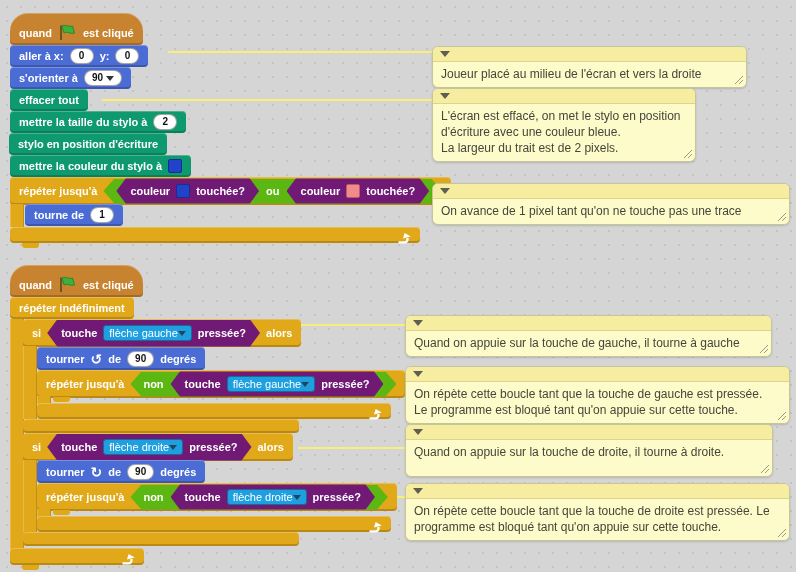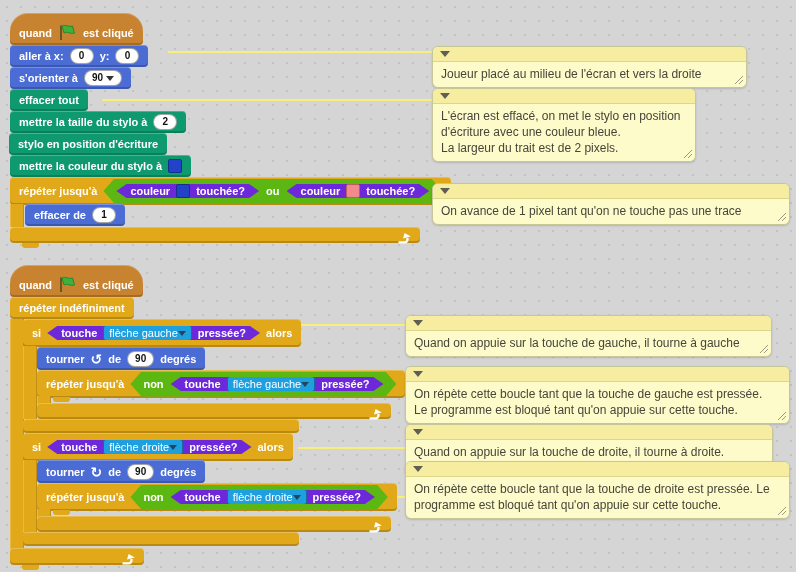--- a/index.html
+++ b/index.html
@@ -33,22 +33,22 @@
   .oval{
     background:#fff; color:#111; border-radius:11px; border:1px solid rgba(0,0,0,.35);
     padding:1px 7px; font:bold 10px "Liberation Sans", sans-serif;
     display:inline-flex; align-items:center; gap:3px; justify-content:center;
     min-width:8px; box-shadow:none; line-height:12px;
   }
   .swatch{width:12px;height:12px;border-radius:2px;display:inline-block;}
   .swatch-blue{background:#2242c7;border:1px solid #162e8e;}
   .swatch-pink{background:#ef8a8d;border:1px solid #c4595c;}
   .hex{
-    display:inline-flex; align-items:center; gap:6px; padding:0 14px; height:14px;
-    background:#6d28d9; color:#fff;
+    display:inline-flex; align-items:center; gap:6px; padding:0 14px; height:27px;
+    background:#701a75; color:#fff;
     clip-path:polygon(10px 0,calc(100% - 10px) 0,100% 50%,calc(100% - 10px) 100%,10px 100%,0 50%);
   }
   .ophex{
     display:inline-flex; align-items:center; gap:7px; padding:0 13px; height:25px;
     background:#5cb712; color:#fff;
     clip-path:polygon(11px 0,calc(100% - 11px) 0,100% 50%,calc(100% - 11px) 100%,11px 100%,0 50%);
   }
   .menu{
     background:#1e9fe0; border:1px solid #1a6a99; border-radius:3px;
     padding:1px 5px; font-weight:normal; display:inline-flex; align-items:center; 
@@ -148,21 +148,21 @@
       <span>ou</span>
       <span class="hex">
         <span>couleur</span>
         <span class="swatch swatch-pink"></span>
         <span>touchée?</span>
       </span>
     </span>
   </div>
   <div class="arm" style="left:10px;top:204px;height:23px"></div>
   <div class="blk motion" style="left:25px;top:204px">
-    <span>effacer de</span>
+    <span>tourne de</span>
     <span class="oval">
         <span>1</span>
       </span>
   </div>
   <div class="cbar" style="left:10px;top:227px;width:410px;height:16px">
     <span class="looparrow"><svg width="15" height="11" viewBox="0 0 15 11">
           <path d="M1.5 9.3 H7.5 Q10.5 9.3 10.5 6.3 V5" fill="none" stroke="#fff" stroke-width="2.3"></path>
           <polygon points="6,5.6 13.8,3.6 7.6,0" fill="#fff"></polygon>
         </svg></span>
   </div>
@@ -325,21 +325,21 @@
 Le programme est bloqué tant qu'on appuie sur cette touche.</div>
     <div class="rz"></div>
   </div>
   <div class="comment" style="left:405px;top:424px;width:368px">
     <div class="cm-bar">
         <div class="cm-tri"></div>
       </div>
     <div class="cm-body pad-b">Quand on appuie sur la touche de droite, il tourne à droite.</div>
     <div class="rz"></div>
   </div>
-  <div class="comment" style="left:405px;top:461px;width:385px">
+  <div class="comment" style="left:405px;top:483px;width:385px">
     <div class="cm-bar">
         <div class="cm-tri"></div>
       </div>
     <div class="cm-body">On répète cette boucle tant que la touche de droite est pressée. Le programme est bloqué tant qu'on appuie sur cette touche.</div>
     <div class="rz"></div>
   </div>
 
 </div>
 
 </body></html>

